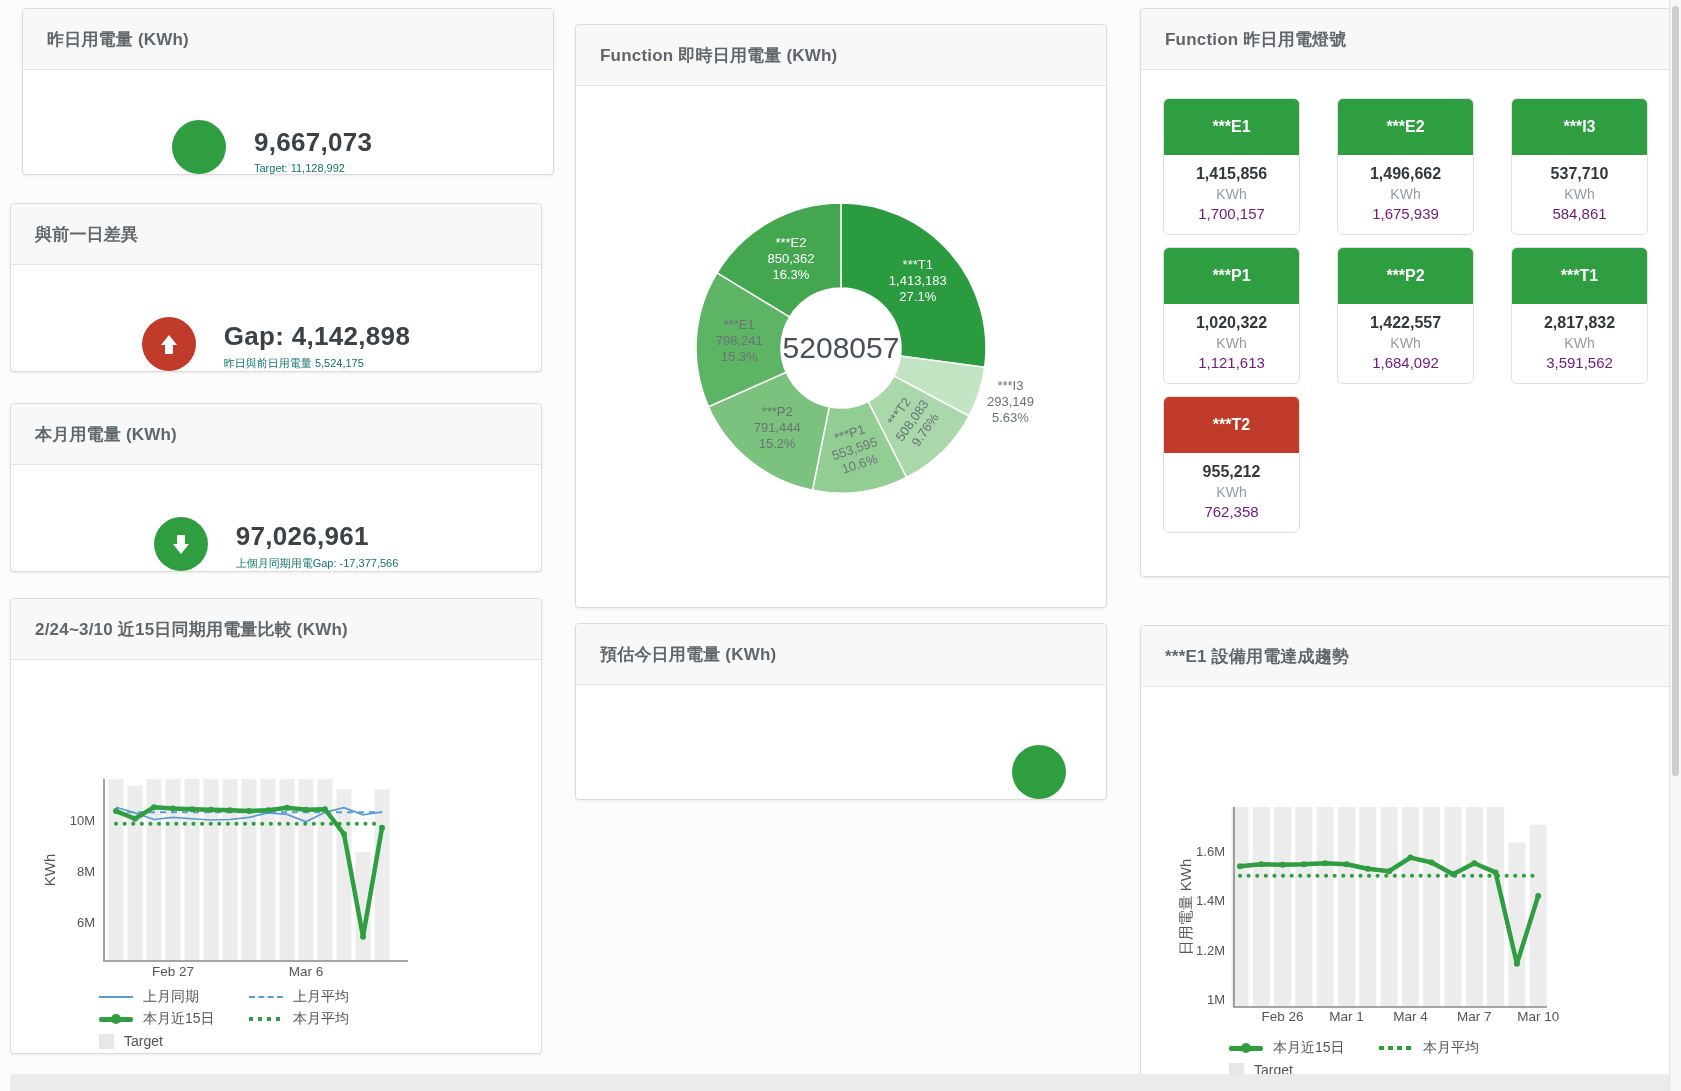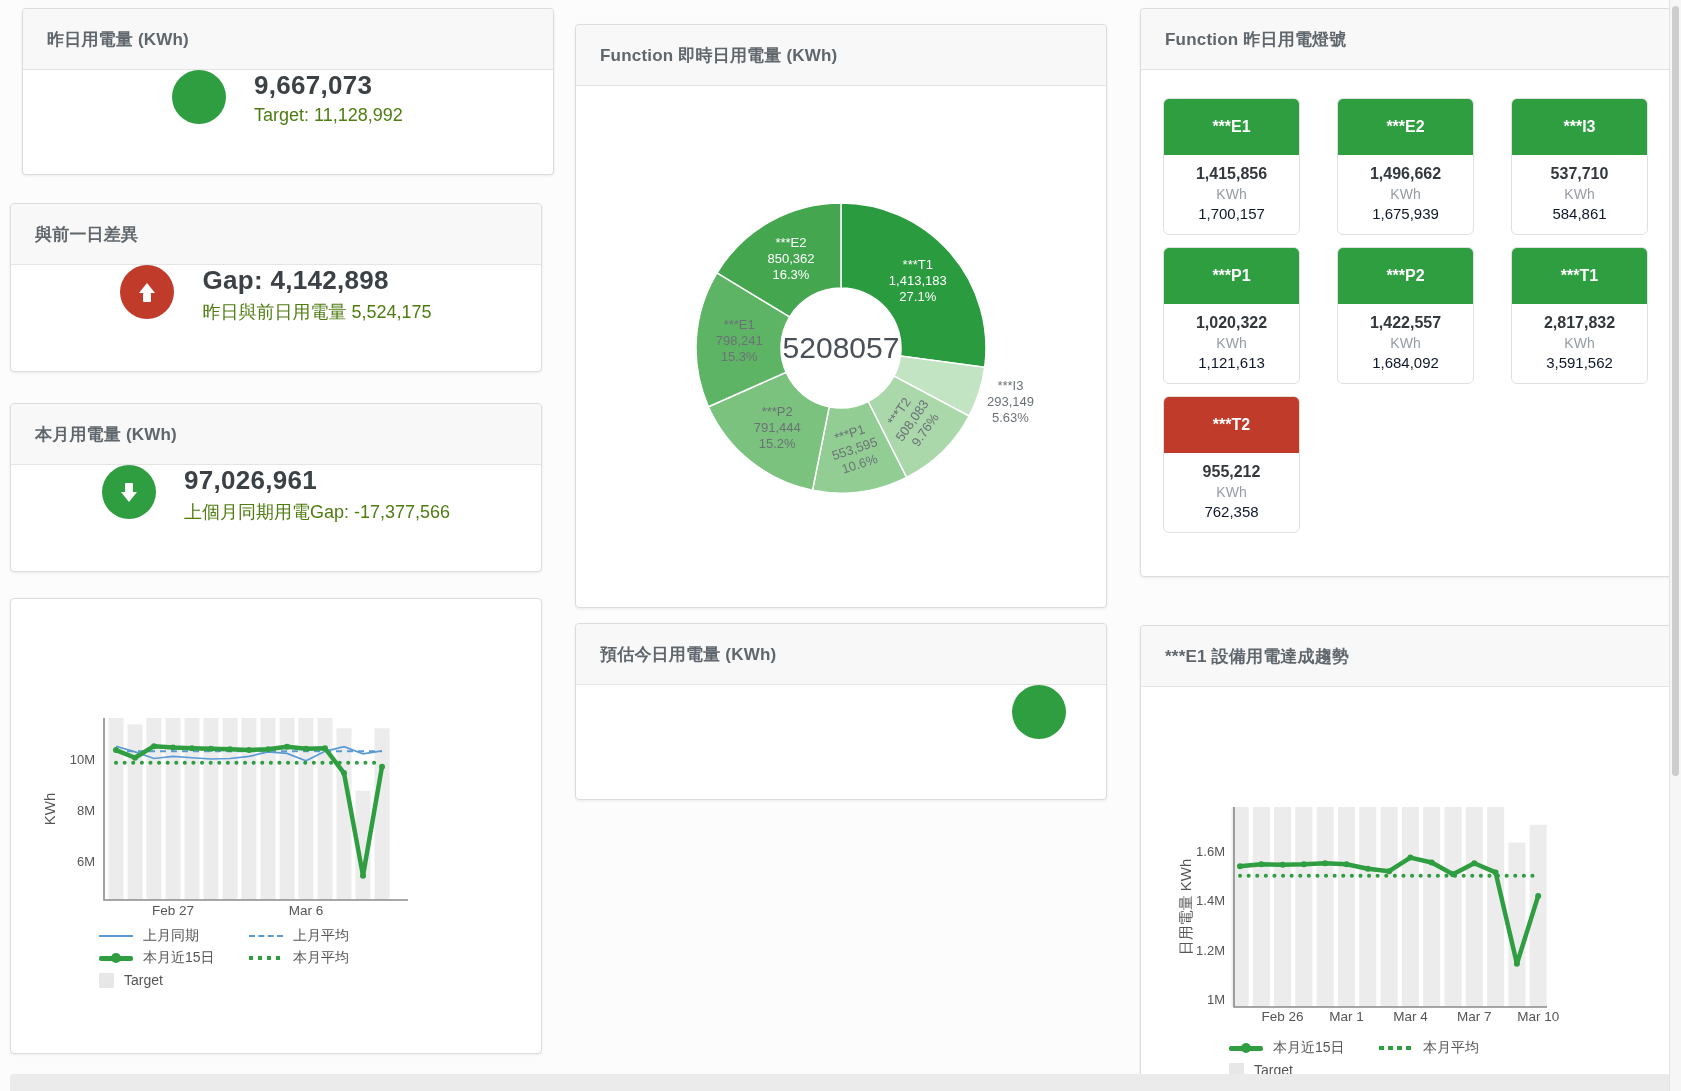--- a/index.html
+++ b/index.html
@@ -10,46 +10,46 @@
     -webkit-font-smoothing:antialiased;
   }
   .card{position:absolute;background:#fff;border:1px solid #dcdcdc;border-radius:4px;
     box-shadow:0 1px 3px rgba(0,0,0,.07)}
   .card-h{height:60px;display:flex;align-items:center;padding:0 24px;background:#f8f8f8;
     border-bottom:1px solid #e4e4e4;border-radius:4px 4px 0 0;
     font-size:17px;font-weight:700;color:#5f666c;letter-spacing:.2px}
   .card-b{position:relative;height:calc(100% - 61px)}
 
   
-  .kpi{display:flex;align-items:flex-start;justify-content:center;gap:28px;height:100%}
+  .kpi{display:flex;align-items:flex-end;justify-content:center;gap:28px;height:100%}
   .kpi.right{justify-content:flex-end;padding-right:40px}
   .circle{width:54px;height:54px;border-radius:50%;display:flex;align-items:center;
     justify-content:center;flex:0 0 auto}
   .kpi-text{min-width:150px}
   .kpi-text.right{text-align:right;min-width:190px}
   .kpi-value{font-size:26px;font-weight:700;color:#3c4145;letter-spacing:.3px}
-  .kpi-sub{font-size:18px;color:#4d7c0f;margin-top:4px}
+  .kpi-sub{font-size:11px;color:#0f766e;margin-top:4px}
   .kpi-sub.time{color:#7d8ea6;font-size:15px}
   .arr{display:flex;flex-direction:column;align-items:center}
   .arr .head{width:0;height:0;border-left:8px solid transparent;border-right:8px solid transparent;
     border-bottom:10px solid #fff}
   .arr .stem{width:8px;height:9px;background:#fff;border-radius:1px}
   .arr.down{transform:rotate(180deg)}
 
   
   .lamp-grid{display:grid;grid-template-columns:repeat(3,137px);column-gap:37px;row-gap:12px;
     padding:28px 22px 0 22px}
   .tile{border:1px solid #e0e0e0;border-radius:6px;overflow:hidden;background:#fff;text-align:center}
   .tile-h{height:56px;display:flex;align-items:center;justify-content:center;color:#fff;
     font-weight:700;font-size:16px}
   .tile-h.green{background:#2e9e41}
   .tile-h.red{background:#c13b2b}
   .tile-v{font-size:16px;font-weight:700;color:#33383c;margin-top:10px}
   .tile-u{font-size:14px;color:#969ca3;margin-top:3px}
-  .tile-t{font-size:15px;color:#0f172a;margin:3px 0 12px}
+  .tile-t{font-size:15px;color:#701a75;margin:3px 0 12px}
 
   svg{display:block}
   svg text{font-family:"Liberation Sans","DejaVu Sans",sans-serif}
 
   
   .legend{position:absolute;left:88px;display:flex;flex-direction:column}
   .lg-row{display:flex;height:22px;align-items:center}
   .lg-item{display:flex;align-items:center;gap:10px;font-size:14px;color:#555;width:150px}
   .mk{display:inline-block;flex:0 0 auto}
   .mk-line{width:34px;height:2px;background:var(--c)}
@@ -120,20 +120,23 @@
         </span>
         <div class="kpi-text">
           <div class="kpi-value">97,026,961</div>
           <div class="kpi-sub">上個月同期用電Gap: -17,377,566</div>
         </div>
       </div>
     </div>
   </section>
 
   <section class="card" id="card-compare" style="left:10px;top:598px;width:530px;height:454px">
+    <header class="card-h">
+      <span>2/24~3/10 近15日同期用電量比較 (KWh)</span>
+    </header>
     <div class="card-b">
       <svg id="compare-svg" width="530" height="326">
           <rect x="97.5" y="119" width="15" height="182" fill="#ececec"></rect>
           <rect x="116.5" y="125.40845070422534" width="15" height="175.59154929577466" fill="#ececec"></rect>
           <rect x="135.5" y="119" width="15" height="182" fill="#ececec"></rect>
           <rect x="154.5" y="119" width="15" height="182" fill="#ececec"></rect>
           <rect x="173.5" y="119" width="15" height="182" fill="#ececec"></rect>
           <rect x="192.5" y="119" width="15" height="182" fill="#ececec"></rect>
           <rect x="211.5" y="119" width="15" height="182" fill="#ececec"></rect>
           <rect x="230.5" y="119" width="15" height="182" fill="#ececec"></rect>

